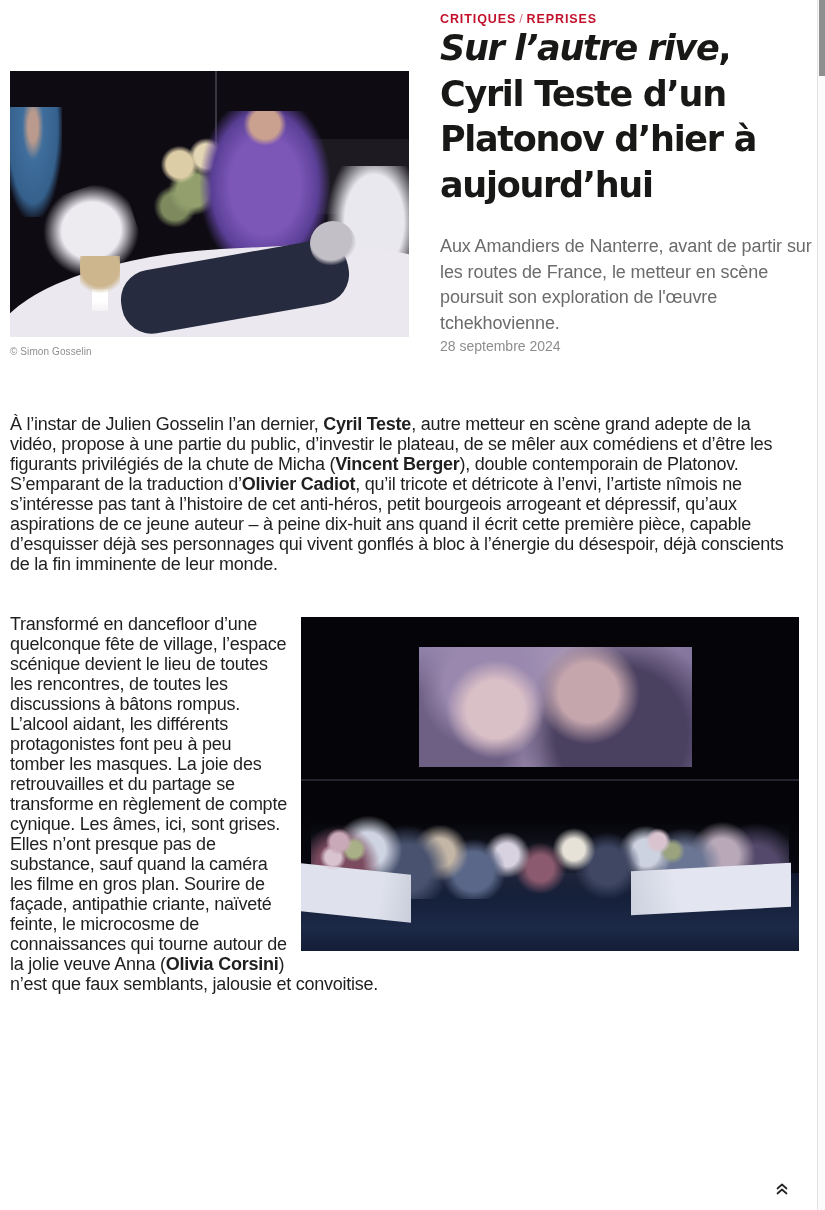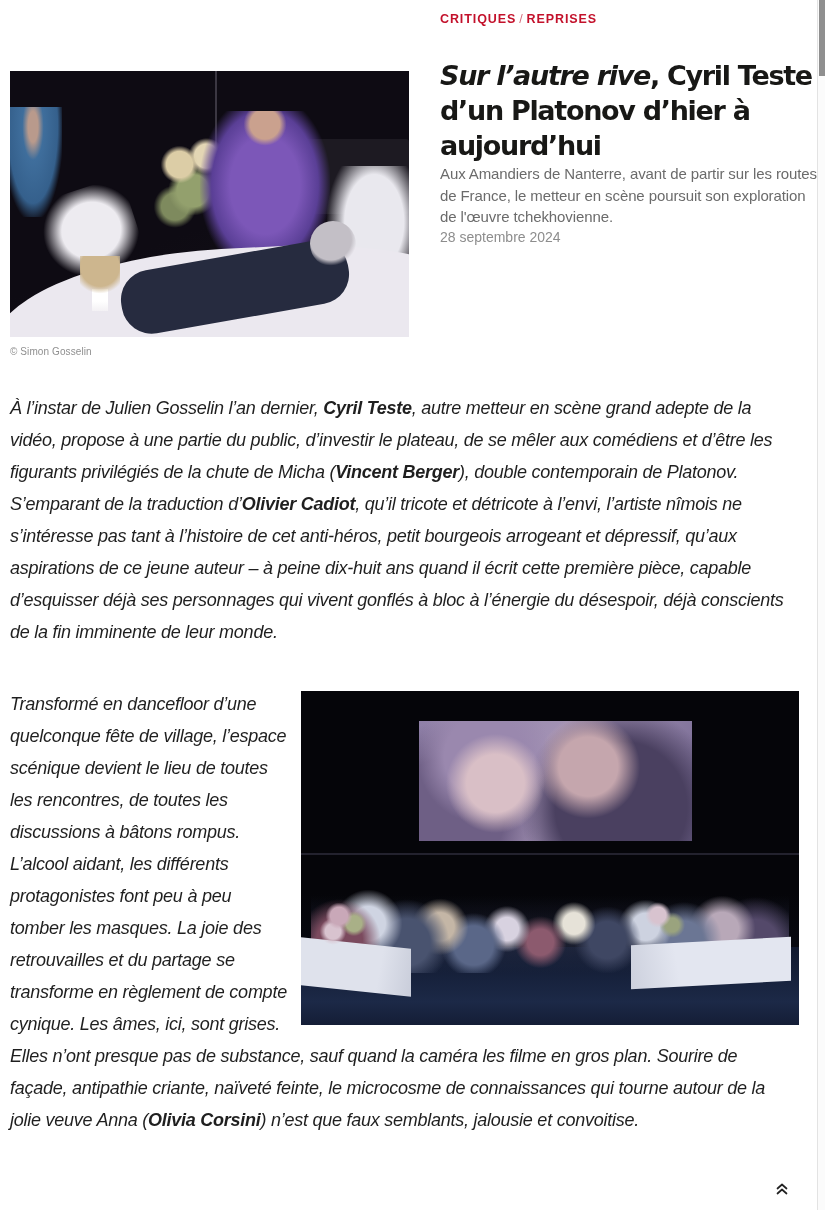--- a/index.html
+++ b/index.html
@@ -27,27 +27,27 @@
   
   .breadcrumb {
     font-size:12.5px; font-weight:700; letter-spacing:.9px;
     color:#c3112b; text-transform:uppercase;
   }
   .breadcrumb a { color:#c3112b; text-decoration:none; cursor:pointer; }
   .breadcrumb .sep { color:#d4707e; padding:0 3px; font-weight:400; }
 
   
   .article-title {
-    margin-top:32px; font-family:"DejaVu Sans", sans-serif;
-    font-size:27px; line-height:1.3; font-weight:700;
+    font-family:"DejaVu Sans", sans-serif;
+    font-size:35px; line-height:1.3; font-weight:700;
     letter-spacing:-1.3px; color:#181816;
   }
   .article-title .seg-i { font-style:italic; }
   .standfirst {
-    font-size:15px; line-height:1.43;
+    margin-top:26px; font-size:18px; line-height:1.43;
     color:#6b6b6b; letter-spacing:-0.1px;
   }
   .pub-date { margin-top:1px; font-size:14px; color:#8d8d8d; }
 
   
   figure { position:relative; }
   .photo { position:relative; overflow:hidden; }
   .photo div { position:absolute; }
   .figcaption { margin-top:9px; font-size:10px; color:#8f8f8f; letter-spacing:.1px; }
 
@@ -120,21 +120,21 @@
                    radial-gradient(circle at 65% 55%, #a9b087 0 16%, transparent 26%),
                    radial-gradient(circle at 30% 70%, #d8c3cf 0 14%, transparent 24%); }
   .p2-table-r { right:8px; bottom:40px; width:160px; height:44px;
                 background:linear-gradient(260deg, #e3e6f0 70%, #ccd0dd); transform:skewY(-3deg); }
   .p2-flower-r { right:110px; bottom:80px; width:56px; height:50px;
                  background:
                    radial-gradient(circle at 45% 40%, #d8c3cf 0 18%, transparent 30%),
                    radial-gradient(circle at 70% 60%, #9aa37e 0 14%, transparent 26%); }
 
   
-  .article-body { margin-top:35px; font-size:18px; line-height:32px; letter-spacing:-0.25px; color:#1f1f1f;font-style:italic; }
+  .article-body { margin-top:57px; font-size:18px; line-height:20px; letter-spacing:-0.25px; color:#1f1f1f; }
   .article-body p { text-align:left; }
   .seg-b { font-weight:700; }
   .seg-i { font-style:italic; }
   .para-2-wrap { margin-top:40px; }
   .figure-2 { float:right; margin:3px 0 14px 14px; }
 
   
   .scrolltop {
     position:absolute; right:32px; bottom:10px; width:22px; height:22px;
     display:flex; align-items:center; justify-content:center;

